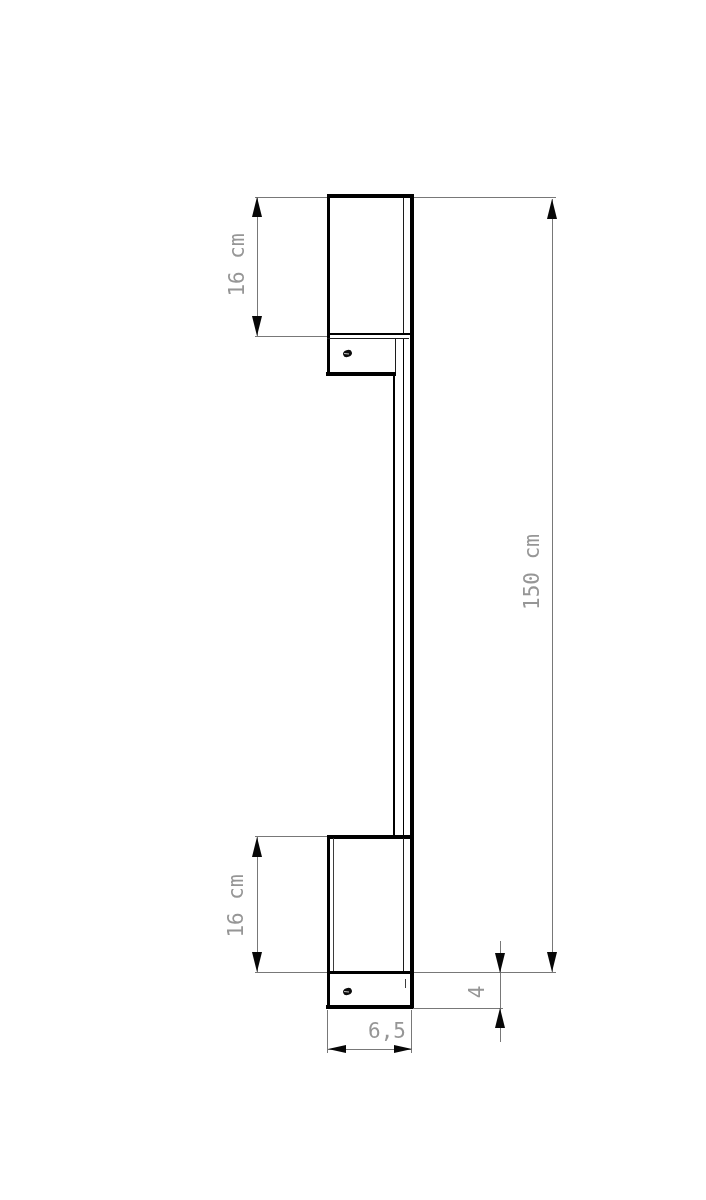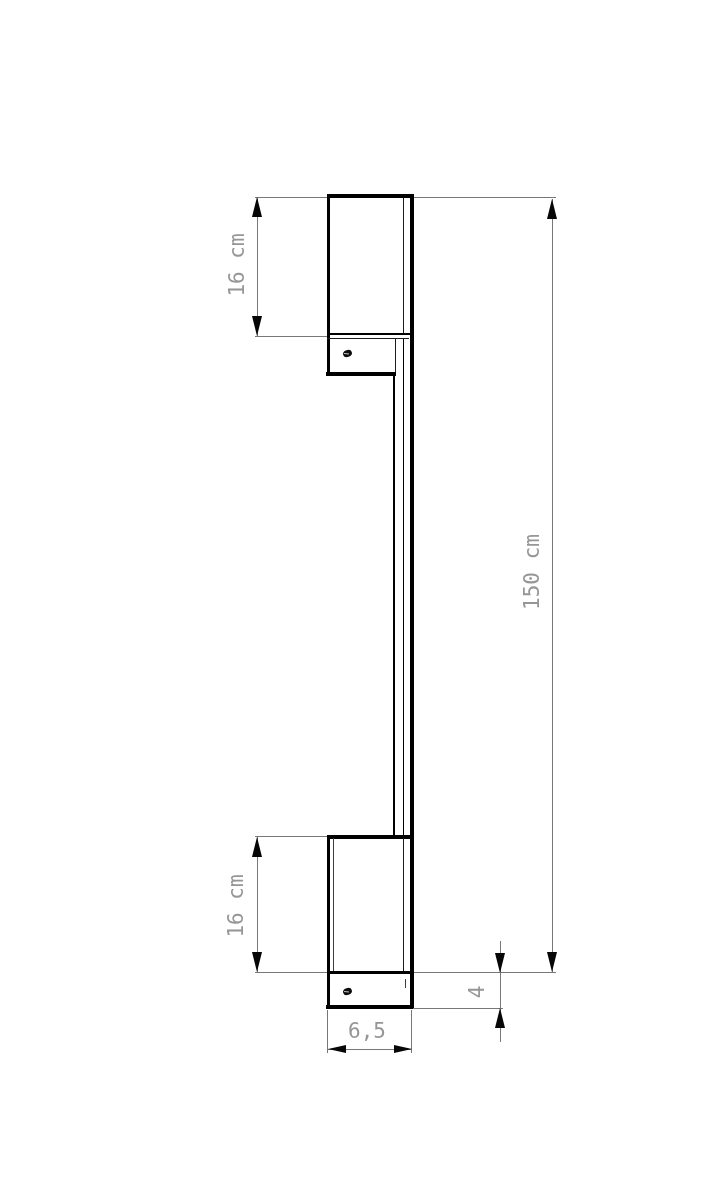--- a/index.html
+++ b/index.html
@@ -87,15 +87,15 @@
   <div class="arr down" style="left:546.5px;top:952px"></div>
   <div class="arr down" style="left:494.5px;top:953px"></div>
   <div class="arr up" style="left:494.5px;top:1008px"></div>
   <div class="arr left" style="left:328px;top:1044.5px"></div>
   <div class="arr right" style="left:394px;top:1044.5px"></div>
 
   <div class="dimtext vert" style="left:195px;top:253px;width:84px">16 cm</div>
   <div class="dimtext vert" style="left:194px;top:894px;width:84px">16 cm</div>
   <div class="dimtext vert" style="left:482px;top:560px;width:100px">150 cm</div>
   <div class="dimtext vert" style="left:457px;top:980px;width:40px">4</div>
-  <div class="dimtext" style="left:332px;top:1019px;width:70px">6,5</div>
+  <div class="dimtext" style="left:352px;top:1019px;width:70px">6,5</div>
 
 </div>
 
 </body></html>

